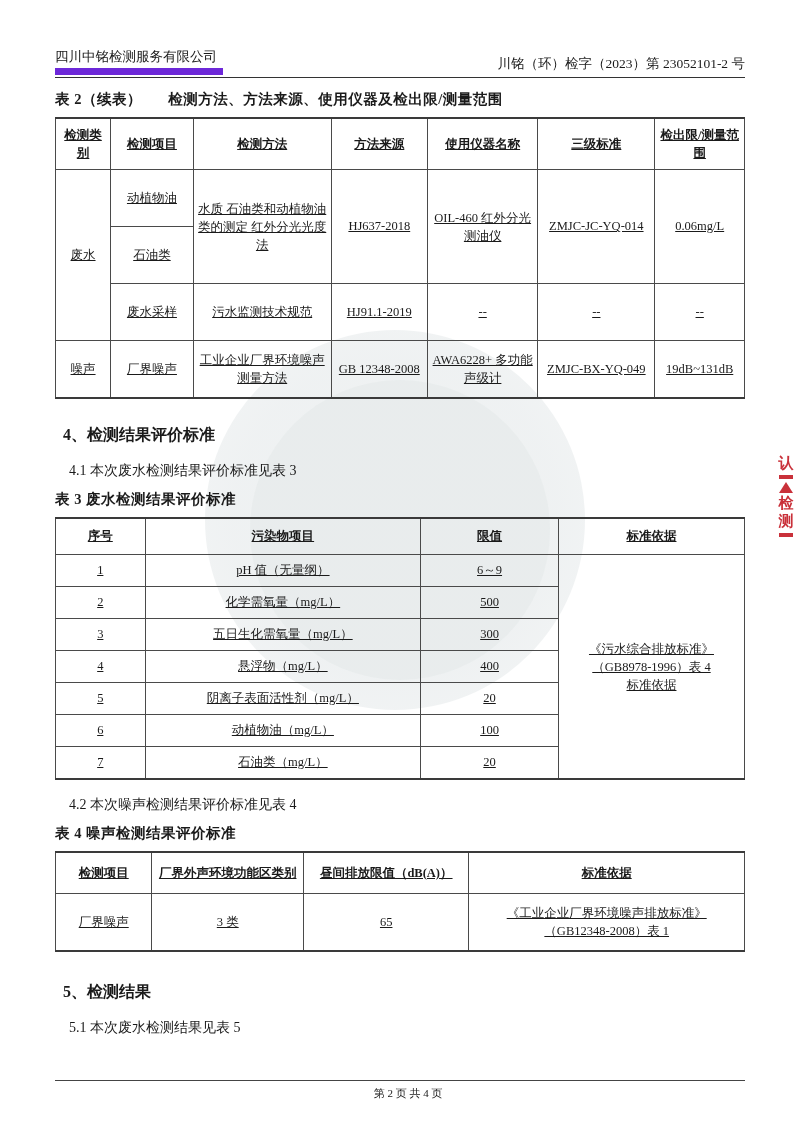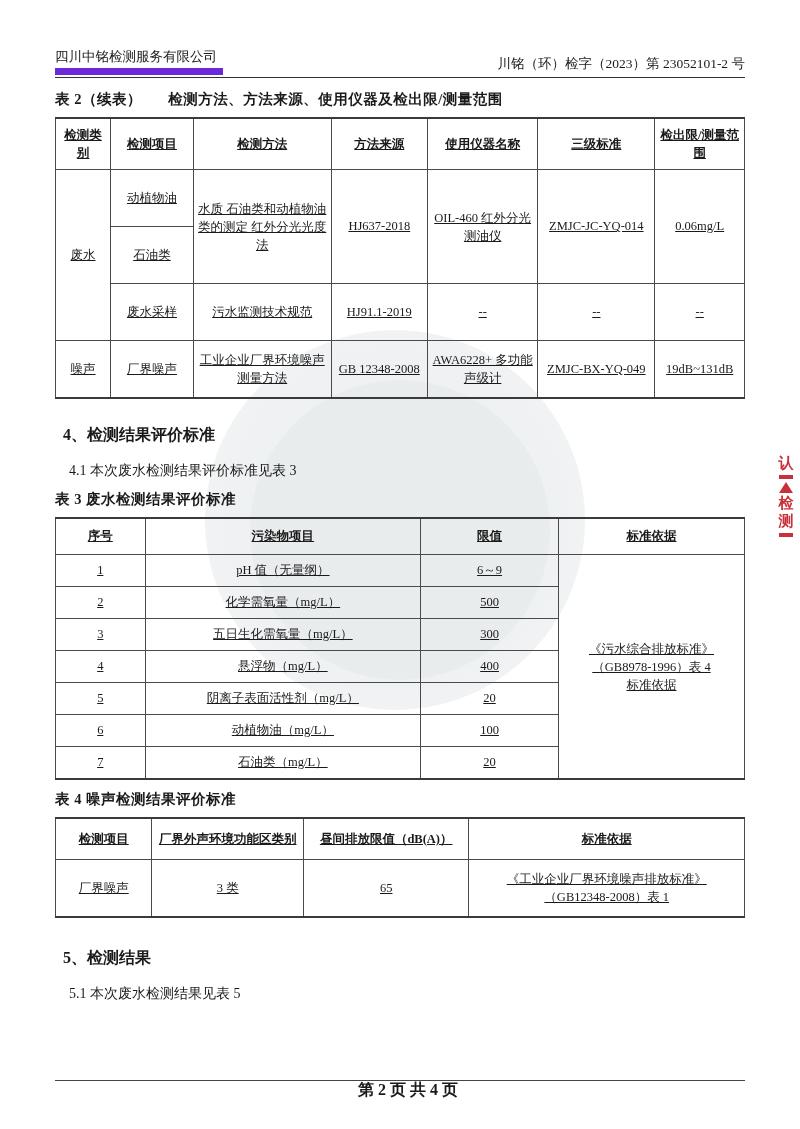--- a/index.html
+++ b/index.html
@@ -122,22 +122,22 @@
   
   #table4 td { height: 26px; }
 
   
   .footer {
     position: absolute;
     bottom: 28px;
     left: 16px;
     right: 0;
     text-align: center;
-    font-size: 16px;
-    font-weight: bold;
+    font-size: 11px;
+    font-weight: normal;
     z-index: 3;
   }
   .footer-rule {
     position: absolute;
     bottom: 48px;
     left: 55px;
     right: 55px;
     border-bottom: 1.2px solid #444;
     z-index: 3;
   }
@@ -316,20 +316,21 @@
           <td>100</td>
         </tr>
         <tr>
           <td class="outer-bottom">7</td>
           <td class="outer-bottom">石油类（mg/L）</td>
           <td class="outer-bottom">20</td>
         </tr>
       </tbody>
     </table>
 
+    <p class="para">4.2 本次噪声检测结果评价标准见表 4</p>
 
     <div class="tbl-title" style="margin-top:10px;">表 4  噪声检测结果评价标准</div>
 
     <table class="t" id="table4">
       <colgroup>
         <col style="width:14%">
           <col style="width:22%">
           <col style="width:24%">
           <col style="width:40%">
       </colgroup>

